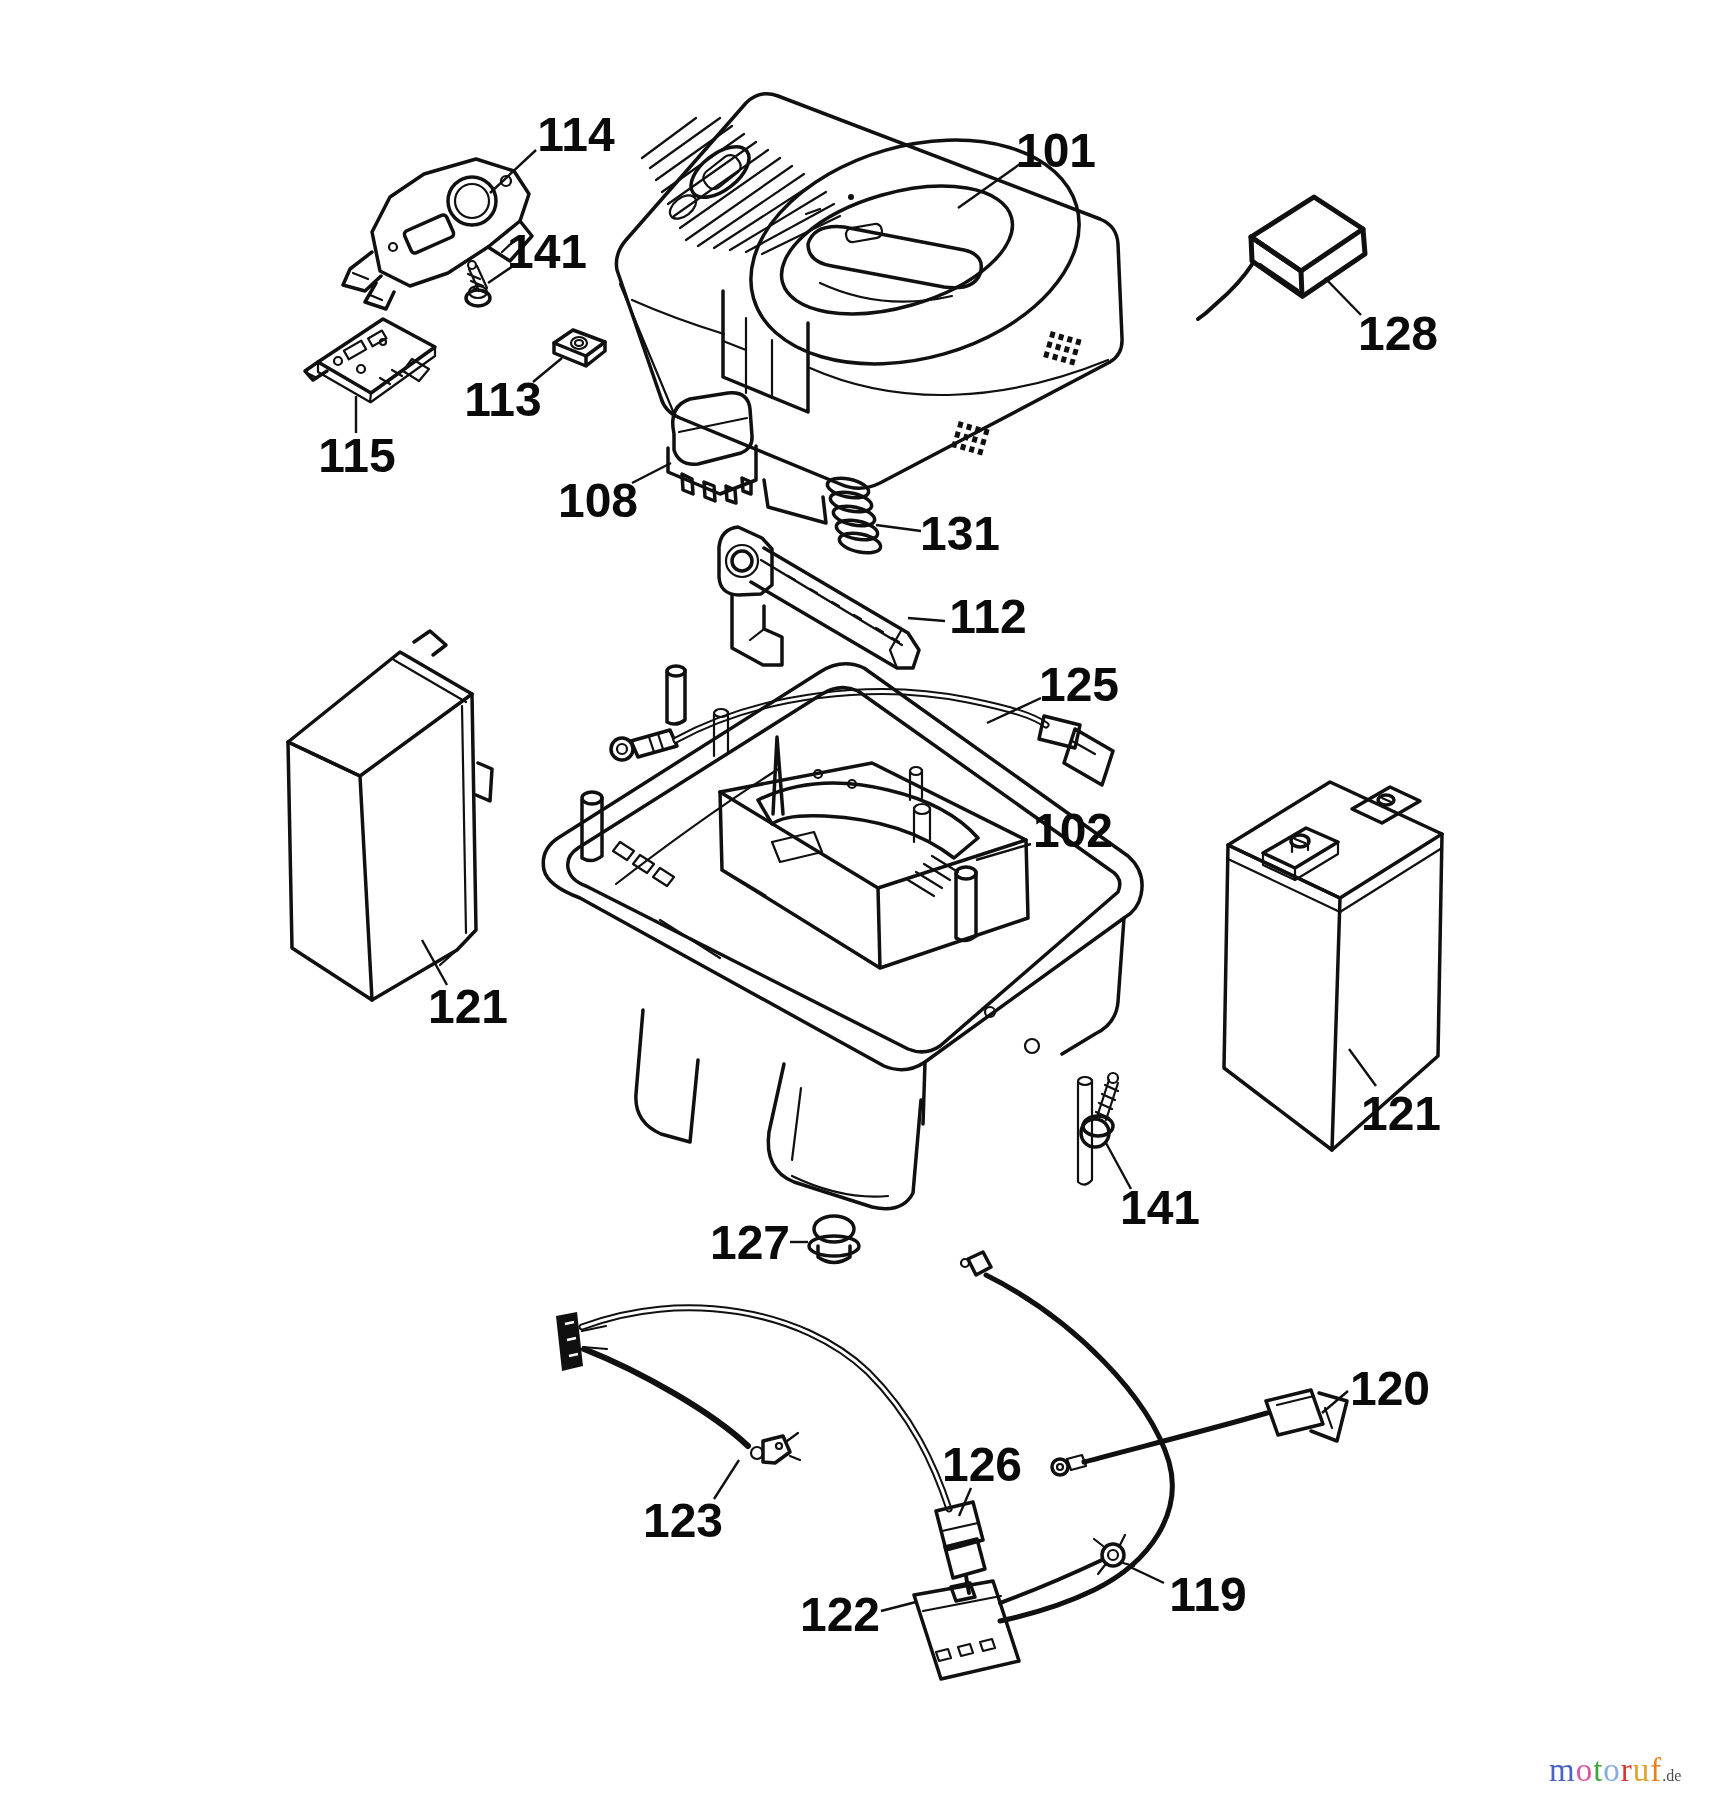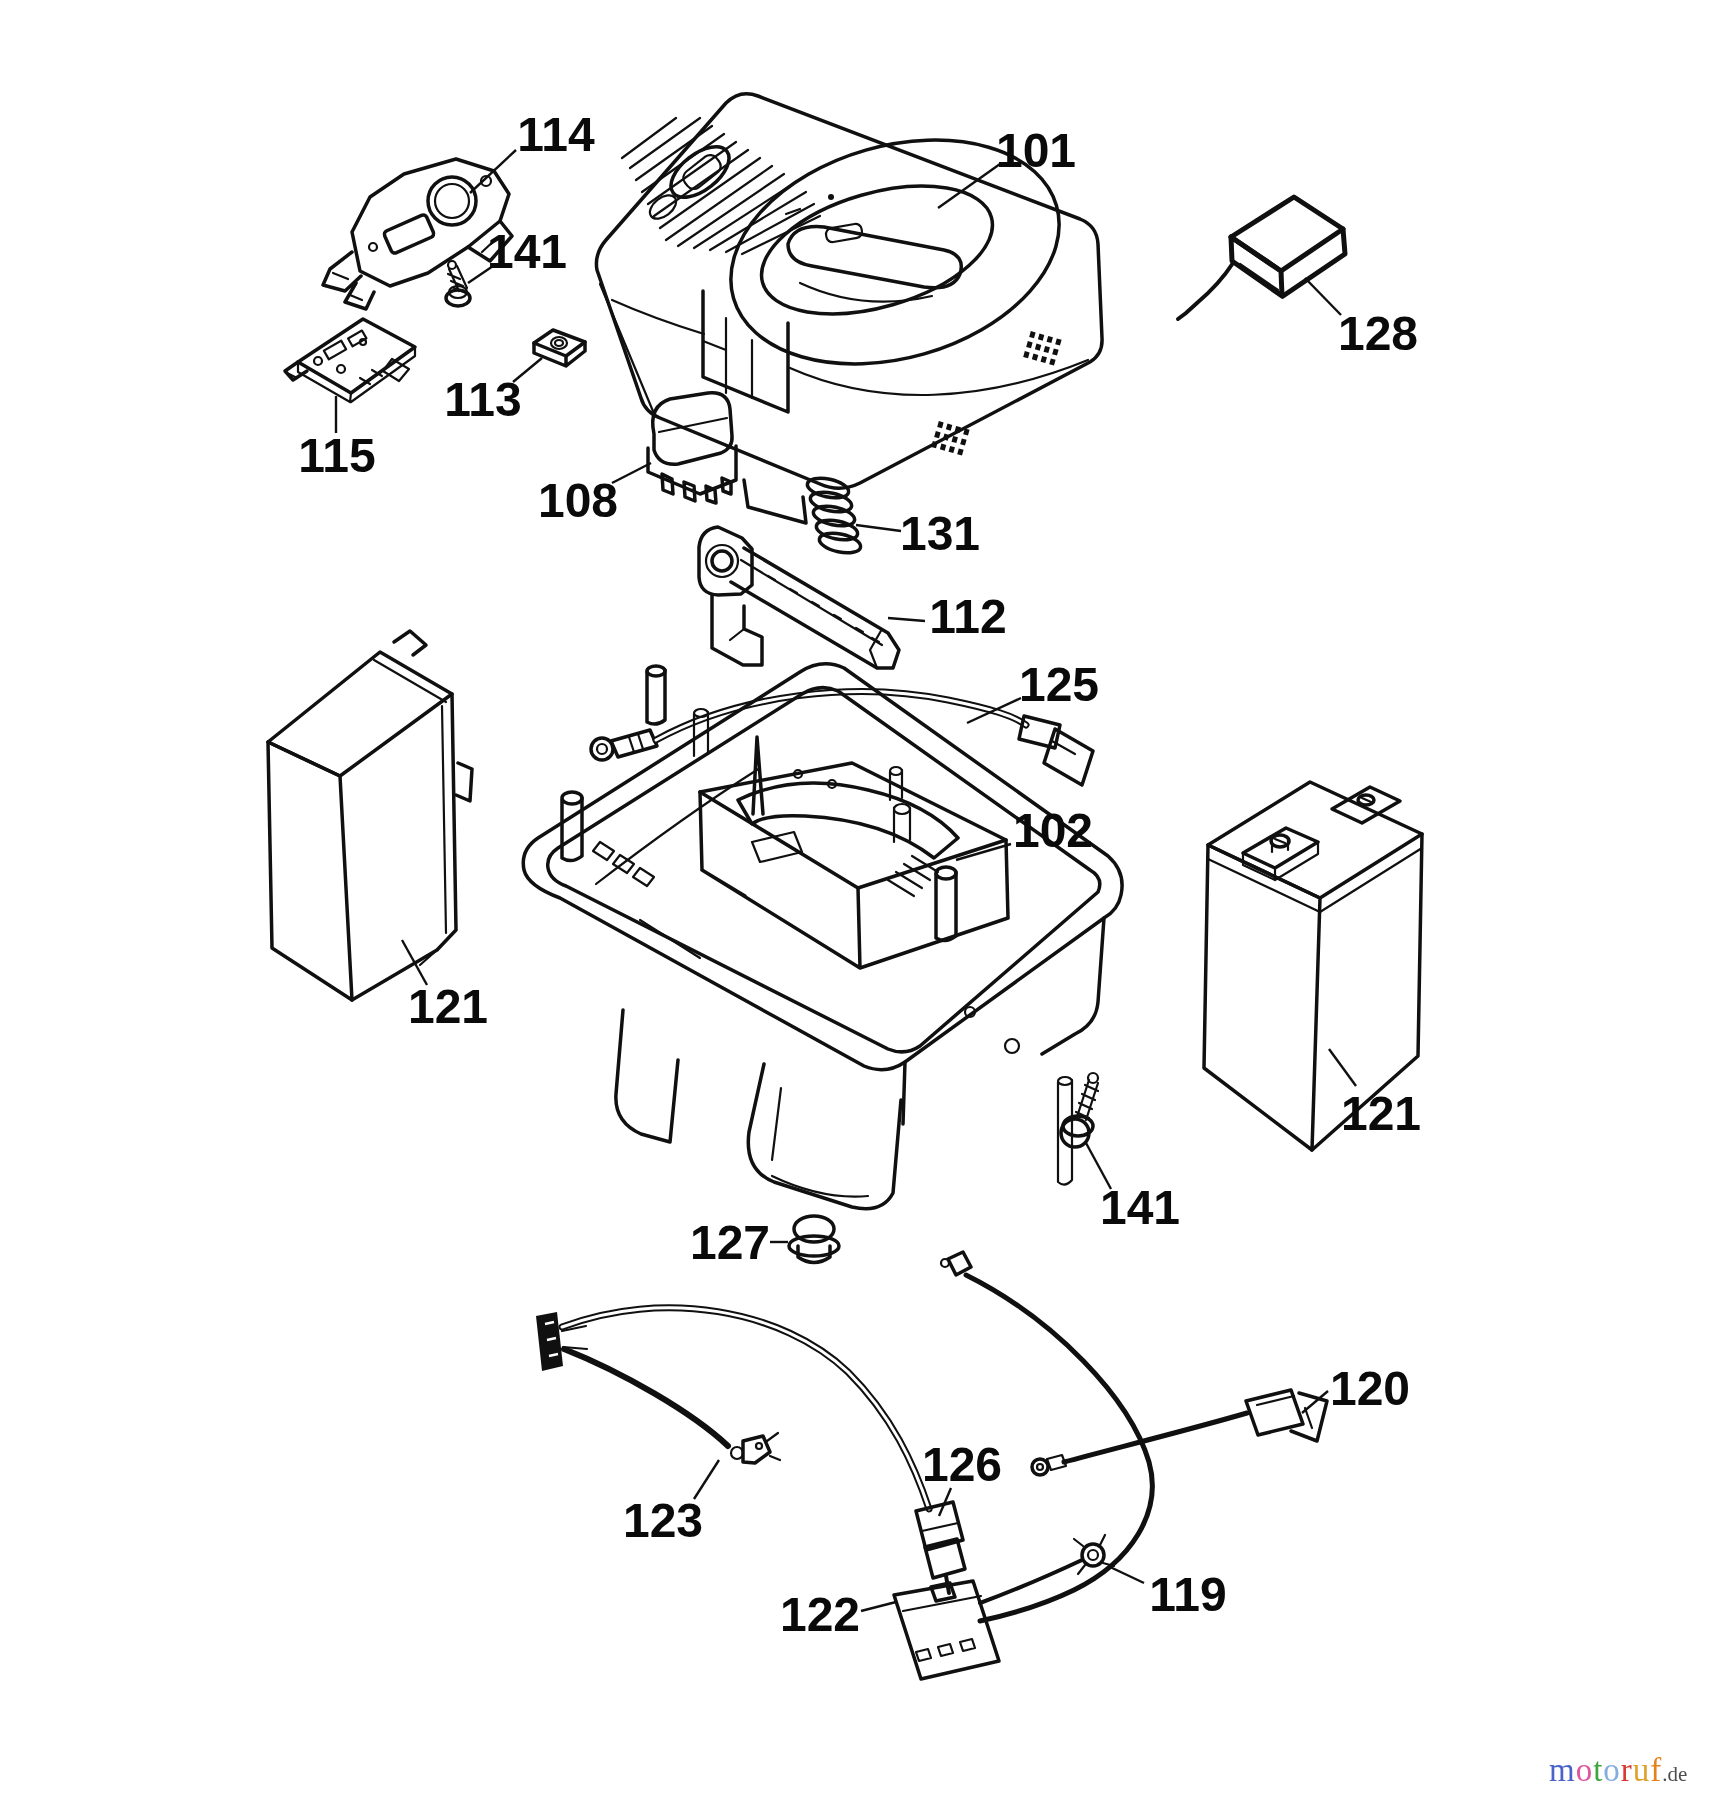--- a/index.html
+++ b/index.html
@@ -1,35 +1,35 @@
 <!DOCTYPE html>
 <html><head>
 <meta charset="utf-8">
 <style>
   html,body{margin:0;padding:0;background:#fff;}
   body{width:1710px;height:1800px;position:relative;overflow:hidden;
        font-family:"Liberation Sans",sans-serif;}
-  #stage{position:absolute;inset:0;}
+  #stage{position:absolute;inset:0;padding-left:20px;}
   svg{display:block;}
   .outline{fill:none;stroke:#101010;stroke-width:3.5;stroke-linejoin:round;stroke-linecap:round;}
   .thin{stroke-width:2.2;}
   .thick{stroke-width:5;}
   .wire{fill:none;stroke:#101010;stroke-linecap:round;}
   .w2o{stroke-width:7;}
   .w2i{stroke:#fff;stroke-width:3;}
   .fillink{fill:#101010;stroke:none;}
   .whitetick{stroke:#fff;stroke-width:2.5;}
   .dots{fill:none;stroke:#101010;stroke-width:6;stroke-dasharray:5 4;}
   .leader{stroke:#101010;stroke-width:2.4;}
   .part-label{font-family:"Liberation Sans",sans-serif;font-weight:700;font-size:48px;
               fill:#0a0a0a;text-anchor:middle;dominant-baseline:central;}
   #logo{position:absolute;left:1549px;top:1752px;width:160px;height:44px;
         font-family:"Liberation Serif",serif;font-size:33px;letter-spacing:1px;
         white-space:nowrap;cursor:pointer;}
-  #logo .suffix{font-size:21px;letter-spacing:0;margin-top:40px;}
+  #logo .suffix{font-size:16px;letter-spacing:0;margin-top:40px;}
 </style>
 </head>
 <body>
 
 <div id="stage">
 <svg width="1710" height="1800" viewBox="0 0 1710 1800">
 
   <g>
     <path class="outline" d="M 606,240 Q 594,254 597,270 L 641,398 Q 645,412 660,418 L 820,484 Q 840,493 860,483 L 1090,362 Q 1103,354 1102,338 L 1098,244 Q 1097,226 1080,219 L 758,96 Q 740,89 726,103 Z"></path>
     <path class="outline thin" d="M 600,284 L 655,416"></path>

